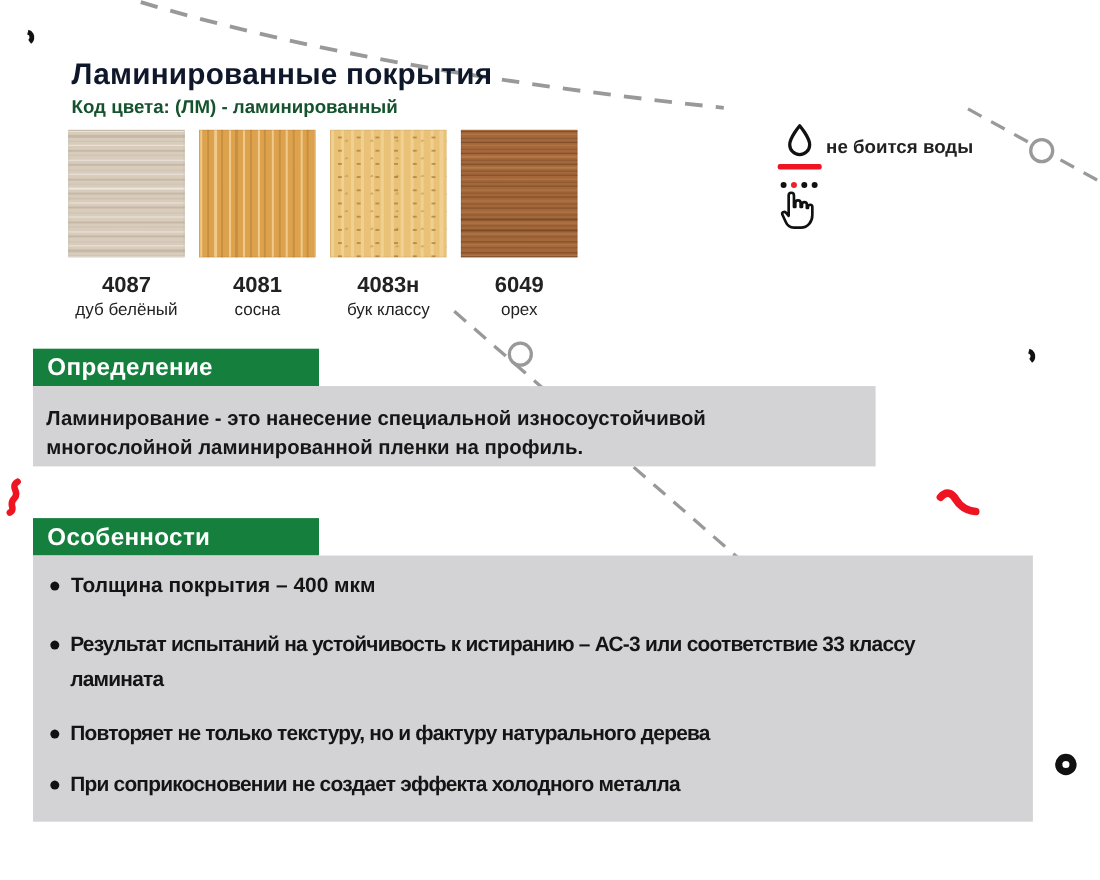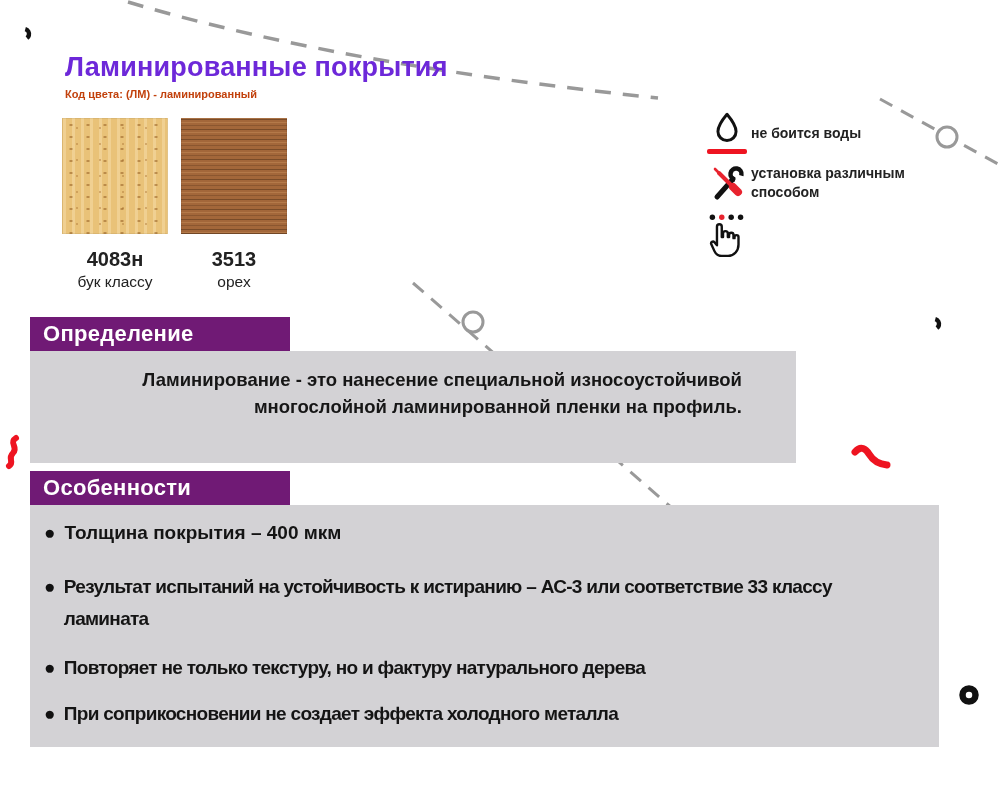--- a/index.html
+++ b/index.html
@@ -8,25 +8,25 @@
     background:#ffffff;color:#1d1d1d;
     font-family:"Liberation Sans","DejaVu Sans",sans-serif;
   }
   .layer{position:absolute;inset:0;}
   #decor{z-index:0;pointer-events:none;}
   .content{z-index:1;}
 
   
   .page-title{
     position:absolute;left:65px;top:52px;
-    font-size:27px;font-weight:800;color:#6d28d9;letter-spacing:.2px;
+    font-size:27px;font-weight:800;color:#0f172a;letter-spacing:.2px;
   }
   .page-subtitle{
     position:absolute;left:65px;top:88px;
-    font-size:11px;font-weight:600;color:#c2410c;
+    font-size:17px;font-weight:600;color:#14532d;
   }
   .page-subtitle .code{font-weight:800;}
 
   
   .swatch-row{
     position:absolute;left:62px;top:118px;
     display:flex;gap:13px;
   }
   .swatch-card{width:106px;text-align:center;}
   .swatch{
@@ -70,35 +70,35 @@
       rgba(215,160,105,.32) 3px 4px, transparent 4px 6px,
       rgba(55,30,12,.22) 6px 7px, transparent 7px 10px);
   }
 
   
   .features{position:absolute;left:703px;top:112px;width:250px;}
   .feature-row{display:flex;align-items:center;margin-bottom:9px;}
   .feature-icon{width:48px;flex:0 0 48px;display:flex;flex-direction:column;align-items:center;}
   .underline-bar{width:40px;height:5px;background:#ee1421;border-radius:2px;margin-top:3px;}
   .feature-label{
-    font-size:14px;font-weight:600;color:#222;line-height:19px;width:196px;
+    font-size:17px;font-weight:600;color:#222;line-height:19px;width:196px;
   }
 
   
   .section-header{
     position:absolute;left:30px;width:260px;height:34px;
-    background:#701a75;color:#ffffff;
+    background:#15803d;color:#ffffff;
     display:flex;align-items:center;padding-left:13px;box-sizing:border-box;
     font-size:22px;font-weight:700;letter-spacing:.3px;
   }
   #def-header{top:317px;}
   #prop-header{top:471px;text-align:right;}
 
   .panel{position:absolute;left:30px;background:#d3d2d5;box-sizing:border-box;}
-  #def-panel{top:351px;width:766px;height:112px;padding:15px 0 0 12px;text-align:right;}
+  #def-panel{top:351px;width:766px;height:73px;padding:15px 0 0 12px;}
   #def-panel .panel-text{
     width:700px;font-size:18.5px;font-weight:700;color:#161616;line-height:27px;
   }
   #prop-panel{top:505px;width:909px;height:242px;padding:13px 0 0 14px;}
 
   .bullet{display:flex;gap:9px;align-items:flex-start;}
   .bullet .dot{font-size:19px;font-weight:700;line-height:26px;color:#111;}
   .bullet .btext{
     font-size:19px;font-weight:700;color:#141414;line-height:26px;width:830px;
   }
@@ -132,55 +132,53 @@
 
 <div class="layer content">
 
   <div class="page-title">Ламинированные покрытия</div>
   <div class="page-subtitle">
     <span>Код цвета: </span><span class="code">(ЛМ)</span><span> - ламинированный</span>
   </div>
 
   <div class="swatch-row">
     <div class="swatch-card">
+      <div class="swatch wood1"></div>
+      <div class="swatch-code">4087</div>
+      <div class="swatch-name">дуб белёный</div>
+    </div>
+    <div class="swatch-card">
+      <div class="swatch wood2"></div>
+      <div class="swatch-code">4081</div>
+      <div class="swatch-name">сосна</div>
+    </div>
+    <div class="swatch-card">
       <div class="swatch wood3"></div>
       <div class="swatch-code">4083н</div>
       <div class="swatch-name">бук классу</div>
     </div>
     <div class="swatch-card">
       <div class="swatch wood5"></div>
-      <div class="swatch-code">3513</div>
+      <div class="swatch-code">6049</div>
       <div class="swatch-name">орех</div>
     </div>
   </div>
 
   <div class="features">
 
     <div class="feature-row">
       <div class="feature-icon">
         <svg width="30" height="34" viewBox="0 0 26 30">
           <path d="M13 2 C13 2 5 11.5 5 17.2 a8 8 0 0 0 16 0 C21 11.5 13 2 13 2 Z" fill="none" stroke="#111" stroke-width="2.6" stroke-linejoin="round"></path>
         </svg>
         <div class="underline-bar"></div>
       </div>
       <div class="feature-label">не боится воды</div>
     </div>
 
-    <div class="feature-row">
-      <div class="feature-icon">
-        <svg width="40" height="40" viewBox="0 0 40 40">
-          <path d="M10 34 L26 16" stroke="#111" stroke-width="5" stroke-linecap="round"></path>
-          <circle cx="29" cy="11" r="5.5" fill="none" stroke="#111" stroke-width="4.5" stroke-dasharray="26 9" transform="rotate(100 29 11)"></circle>
-          <path d="M8 6 L12 10" stroke="#e8232e" stroke-width="2.6" stroke-linecap="round"></path>
-          <path d="M12 10 L26 24" stroke="#e8232e" stroke-width="4" stroke-linecap="round"></path>
-          <path d="M26 24 L31 29" stroke="#e8232e" stroke-width="8" stroke-linecap="round"></path>
-        </svg>
-      </div>
-      <div class="feature-label">установка различным способом</div>
-    </div>
 
     <div class="feature-row">
       <div class="feature-icon">
         <svg width="42" height="46" viewBox="0 0 40 44">
           <circle cx="6" cy="5" r="2.6" fill="#111"></circle>
           <circle cx="15" cy="5" r="2.6" fill="#e8232e"></circle>
           <circle cx="24" cy="5" r="2.6" fill="#111"></circle>
           <circle cx="33" cy="5" r="2.6" fill="#111"></circle>
           <path d="M15 42 c-3.2 0 -5.8 -1.8 -7 -4.6 l-3 -6.6 c-0.9 -2 1.6 -3.4 3 -1.8 l2.4 2.8 V 14 a2.3 2.3 0 0 1 4.6 0 v 10 h1.2 v-3.4 a2.3 2.3 0 0 1 4.6 0 V 24 h1.2 v-2 a2.1 2.1 0 0 1 4.2 0 v 3 h1 v-1 a1.9 1.9 0 0 1 3.8 0 v 7 c0 6 -4 11 -10 11 Z" fill="none" stroke="#111" stroke-width="2.3" stroke-linejoin="round" stroke-linecap="round"></path>
         </svg>

